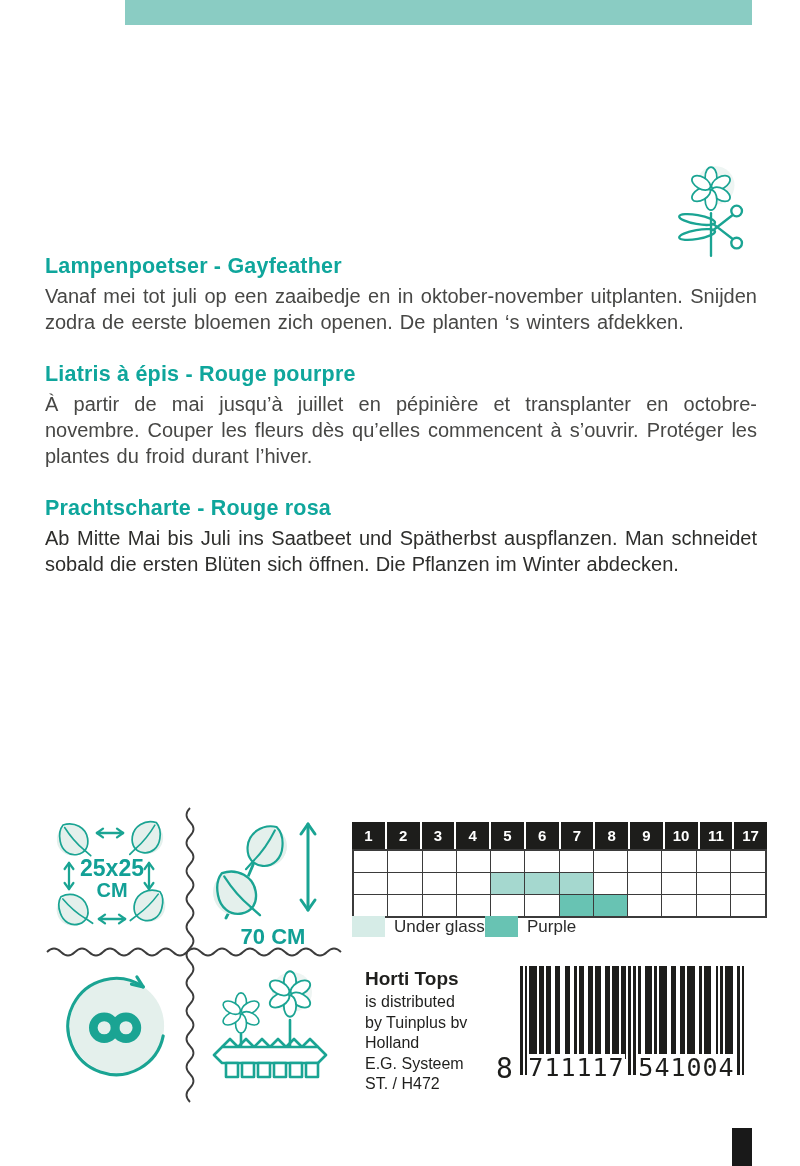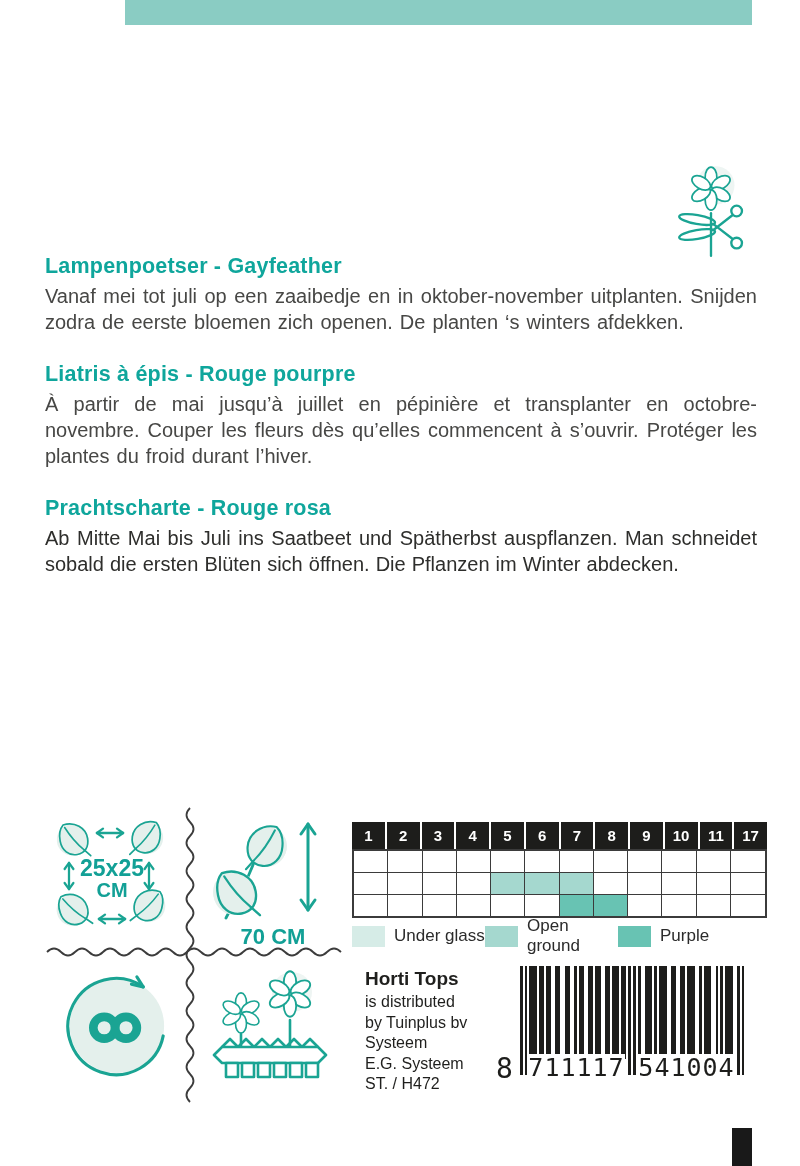--- a/index.html
+++ b/index.html
@@ -312,34 +312,30 @@
         <div></div>
         <div></div>
       </div>
   </div>
   <div class="abs legend">
       <div class="legend-item">
         <div class="swatch" style="background: rgb(214, 236, 231);"></div>
         <span>Under glass</span>
       </div>
       <div class="legend-item">
-        <div class="swatch" style="background: rgb(165, 216, 207);"></div>
-        <span>Open ground</span>
-      </div>
-      <div class="legend-item">
         <div class="swatch" style="background: rgb(104, 195, 179);"></div>
         <span>Purple</span>
       </div>
     </div>
 
   <div class="abs distrib">
     <div class="brand">Horti Tops</div>
     <div>is distributed</div>
     <div>by Tuinplus bv</div>
-    <div>Systeem</div>
+    <div>Holland</div>
     <div>E.G. Systeem</div>
     <div>ST. / H472</div>
   </div>
 
   <div class="abs barcode">
     <div class="bc-lead">8</div>
     <div class="bars">
         <div class="bar guard" style="left: 221.642px; width: 2.70789px;"></div>
         <div class="bar guard" style="left: 216.926px; width: 2.70789px;"></div>
         <div class="bar" style="left: 209.853px; width: 2.70789px;"></div>

